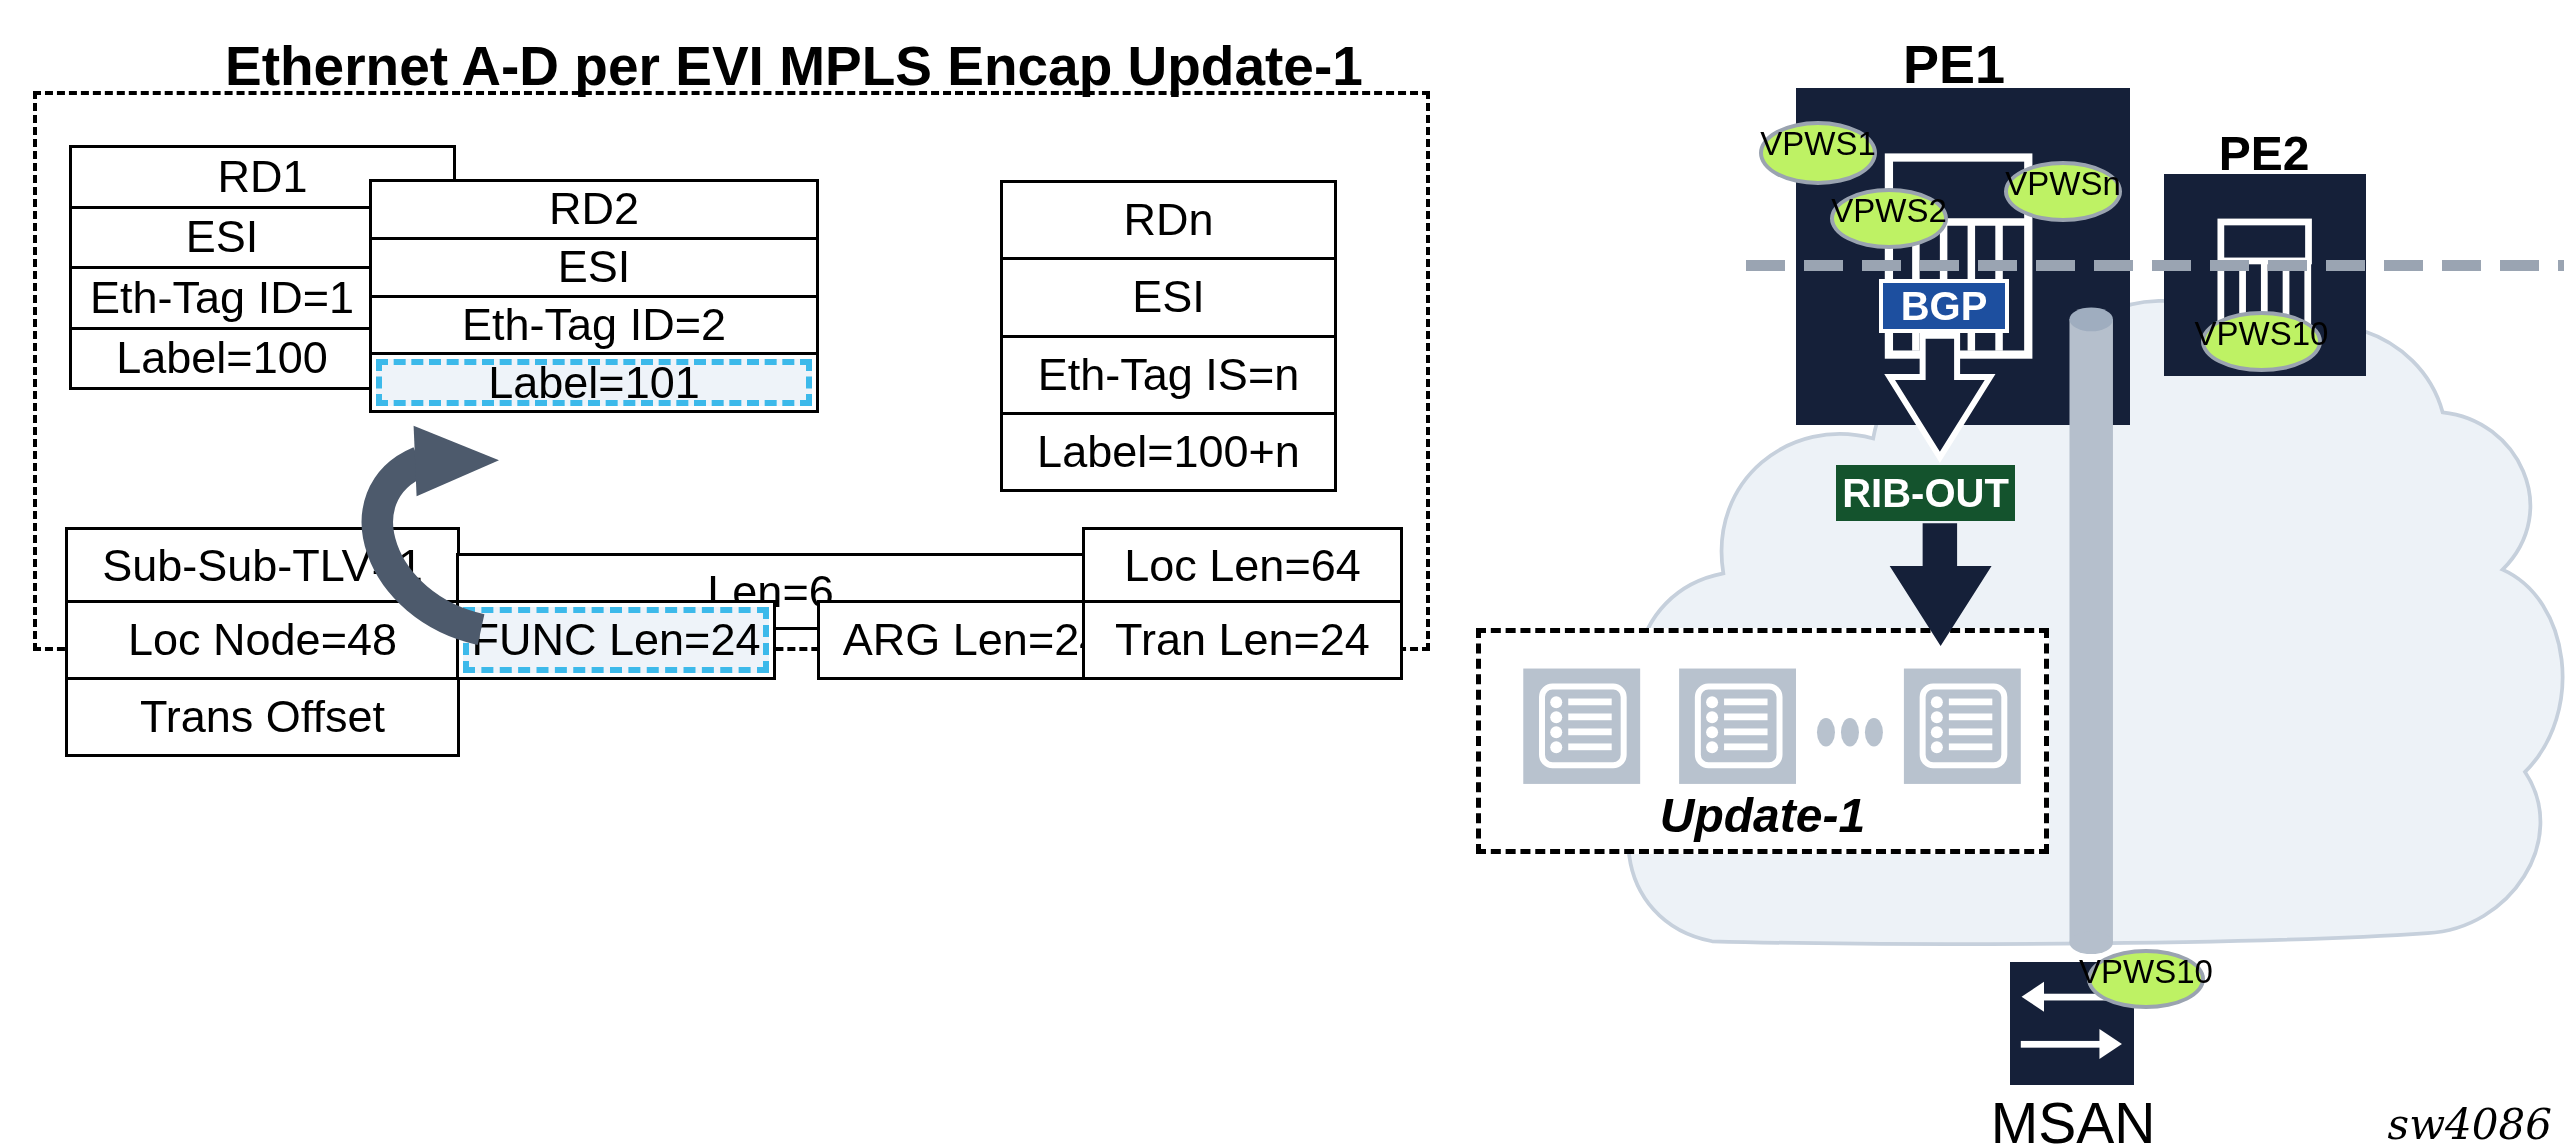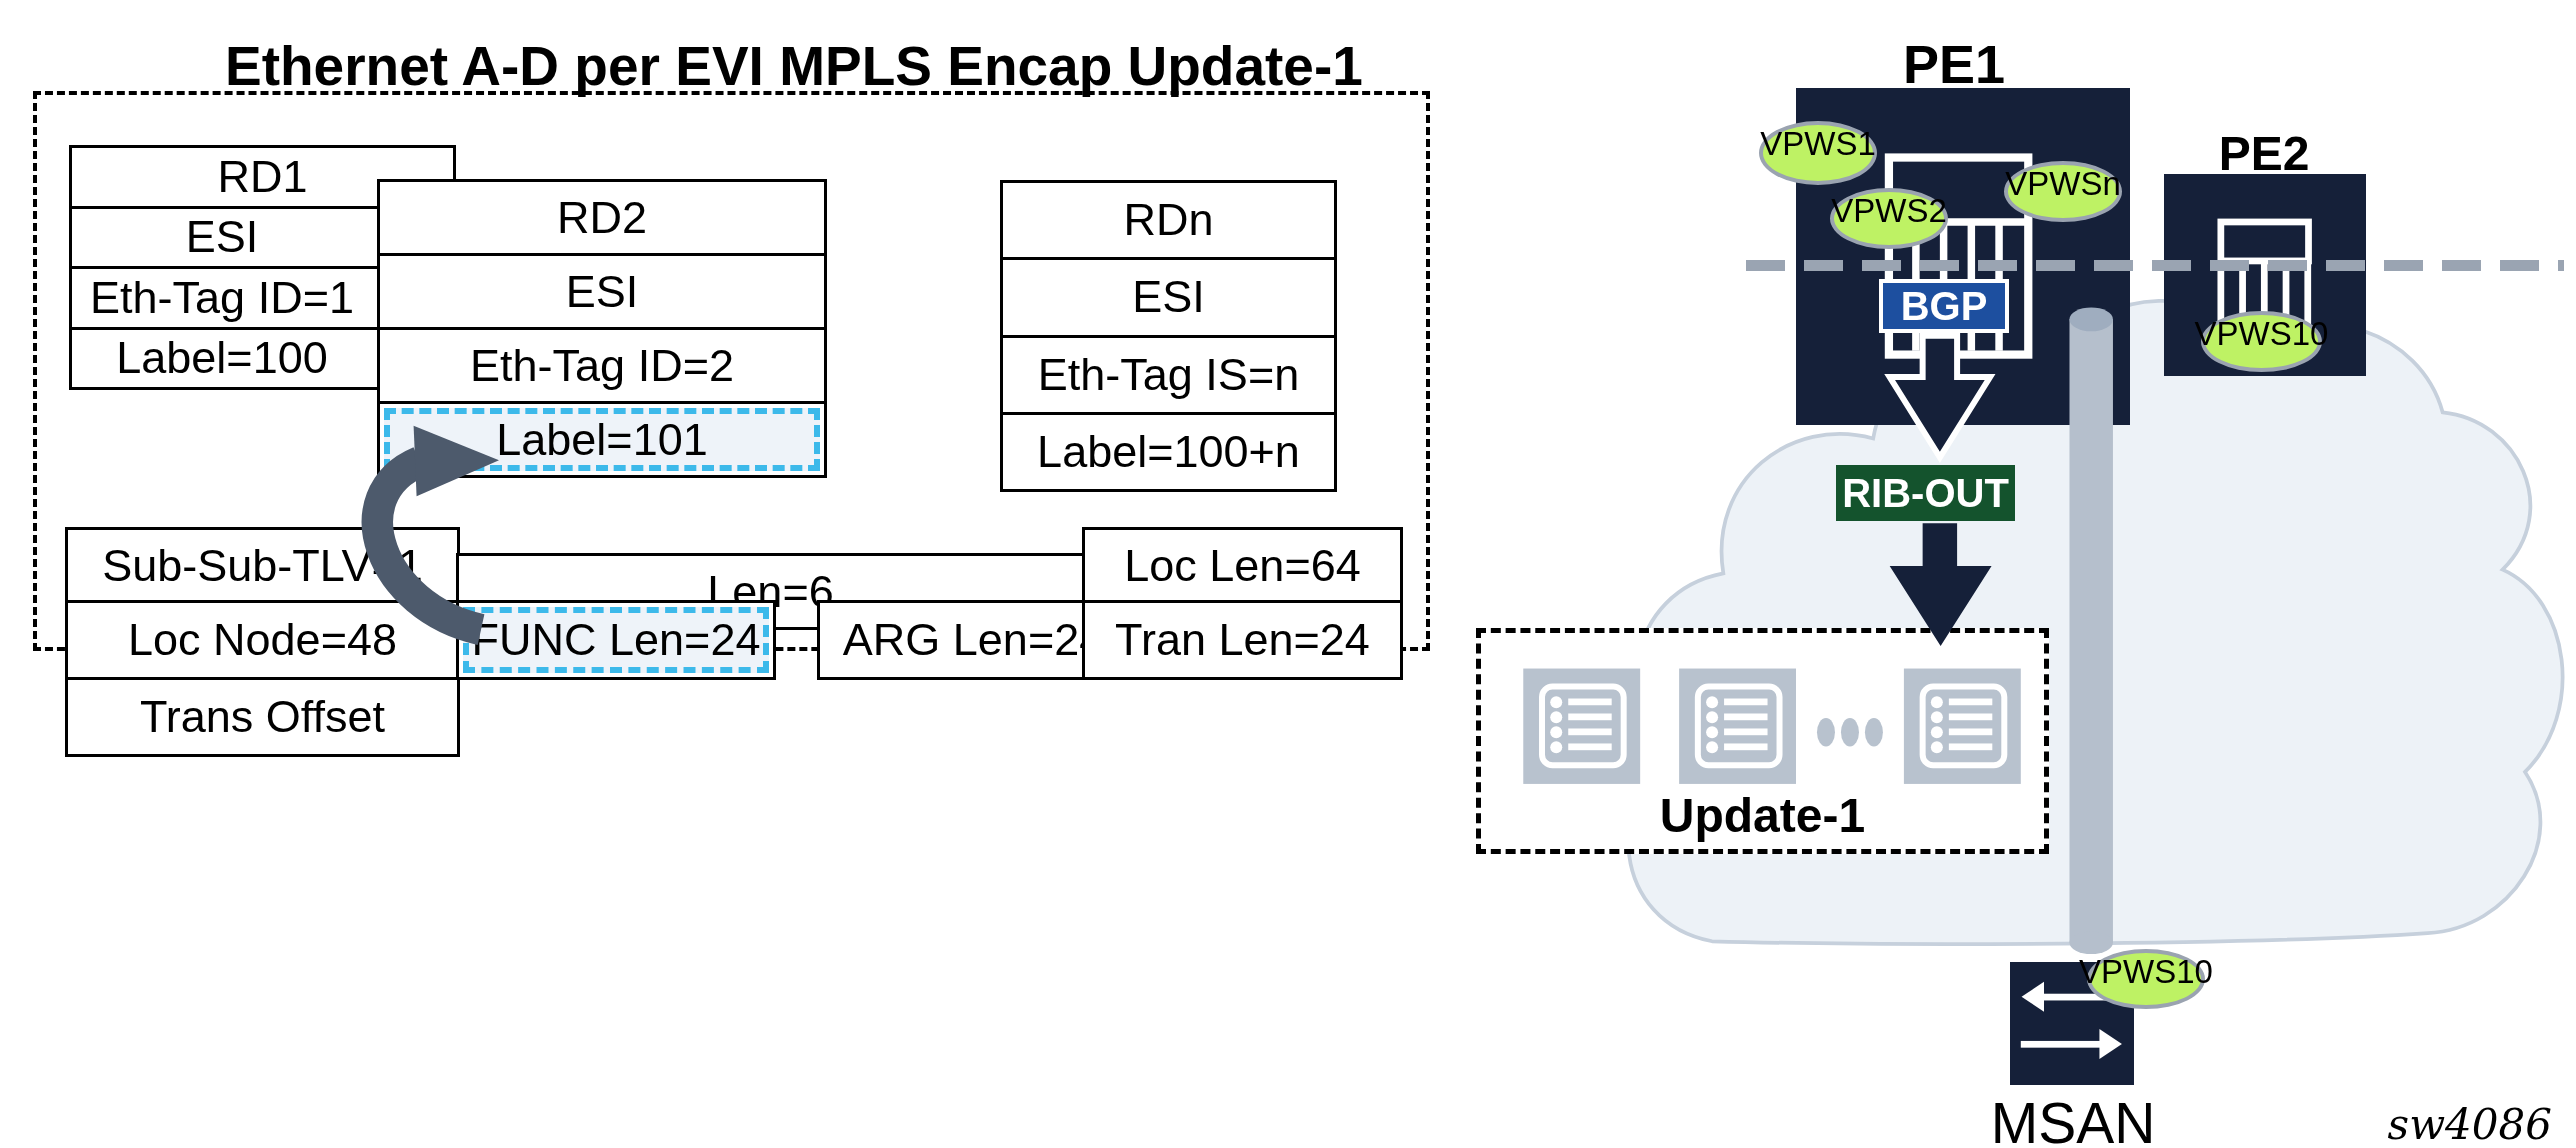--- a/index.html
+++ b/index.html
@@ -22,21 +22,21 @@
   .route-table{
     background:#fff;border:3.7px solid #000;box-sizing:border-box;
     display:flex;flex-direction:column;
   }
   .route-table .row{
     flex:1;display:flex;align-items:center;justify-content:center;
     font-size:45px;white-space:nowrap;position:relative;
   }
   .route-table .row + .row{border-top:3.7px solid #000;}
   #table-rd1{left:69px;top:145px;width:387px;height:245px;z-index:10;}
-  #table-rd2{left:377px;top:179px;width:450px;height:299px;z-index:11;}
+  #table-rd2{left:369px;top:179px;width:450px;height:234px;z-index:11;}
   #table-rdn{left:1000px;top:180px;width:337px;height:312px;z-index:10;}
   .shift-left{margin-right:81px;}
   .hl-cell{
     position:absolute;left:3.7px;right:3.7px;top:3.7px;bottom:3.7px;
     border:6px dashed #3cb9ea;background:#eef3f9;
     display:flex;align-items:center;justify-content:center;font-size:45px;
   }
   .srv6-cell{
     background:#fff;border:3.7px solid #000;box-sizing:border-box;
     display:flex;align-items:center;justify-content:center;
@@ -62,21 +62,21 @@
     left:1836px;top:465px;width:179px;height:56px;background:#14532d;z-index:15;
     display:flex;align-items:center;justify-content:center;
     color:#fff;font-size:40px;font-weight:bold;
   }
   #update-box{
     left:1476px;top:628px;width:573px;height:226px;background:#fff;
     border:5.2px dashed #000;box-sizing:border-box;z-index:25;
   }
   #update-title{
     left:1476px;top:788px;width:573px;text-align:center;
-    font-size:48px;font-weight:bold;z-index:27;
+    font-size:48px;font-weight:bold;z-index:27;font-style:italic;
   }
   .oval{
     background:#bef264;border:4.5px solid #9aa3b0;border-radius:50%;
     display:flex;align-items:flex-start;justify-content:center;
     font-size:33px;z-index:40;box-sizing:border-box;white-space:nowrap;
   }
   #oval-vpws1{left:1759px;top:121px;width:118px;height:64px;}
   #oval-vpws2{left:1830px;top:188px;width:118px;height:61px;}
   #oval-vpwsn{left:2004px;top:161px;width:118px;height:61px;}
   #oval-vpws10-pe2{left:2201px;top:311px;width:121px;height:61px;}

